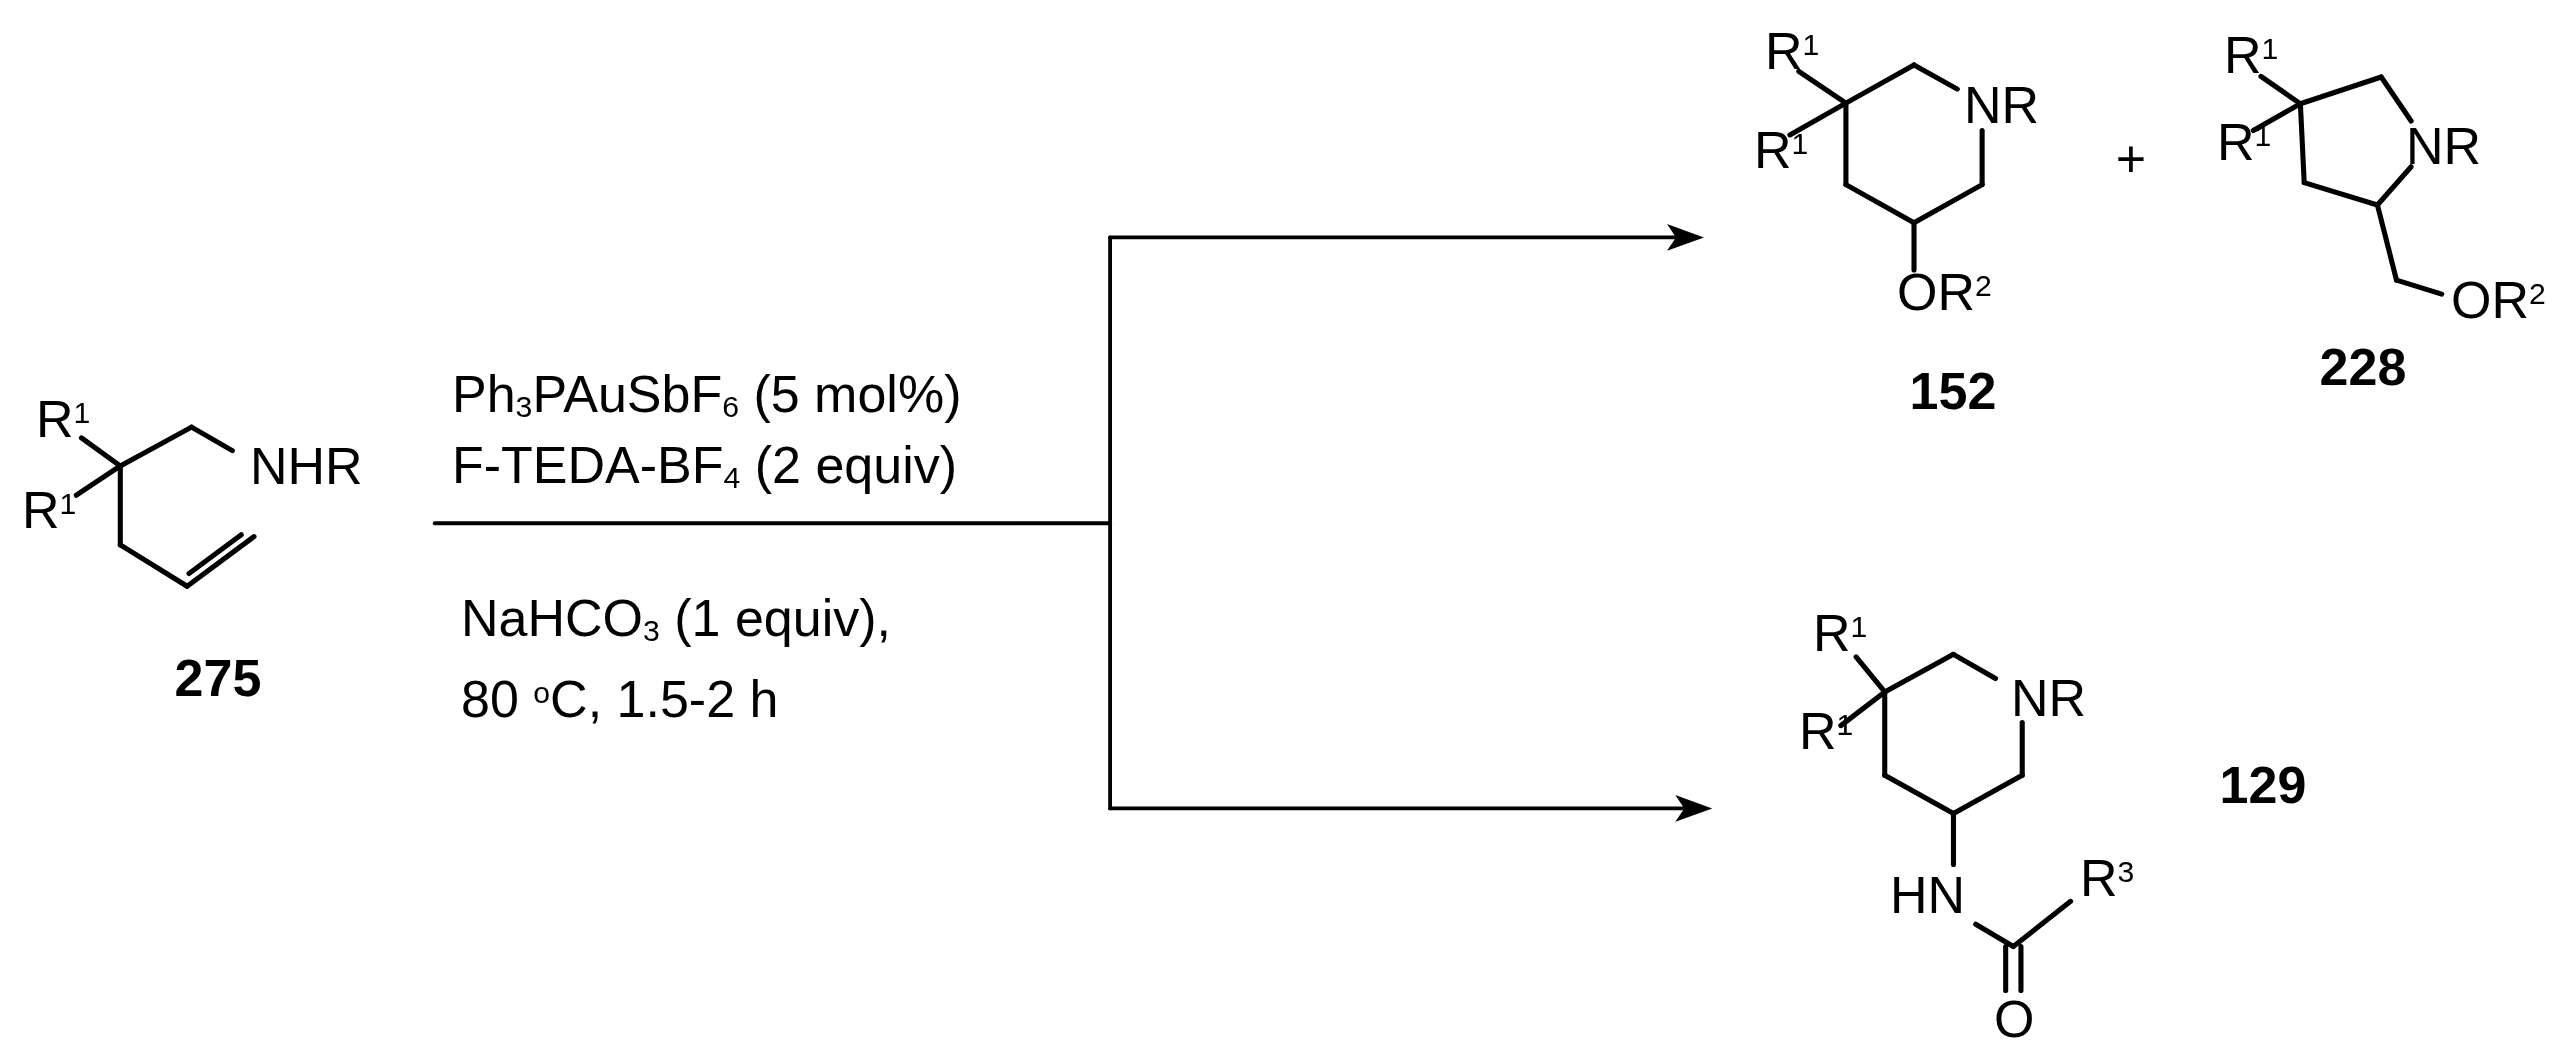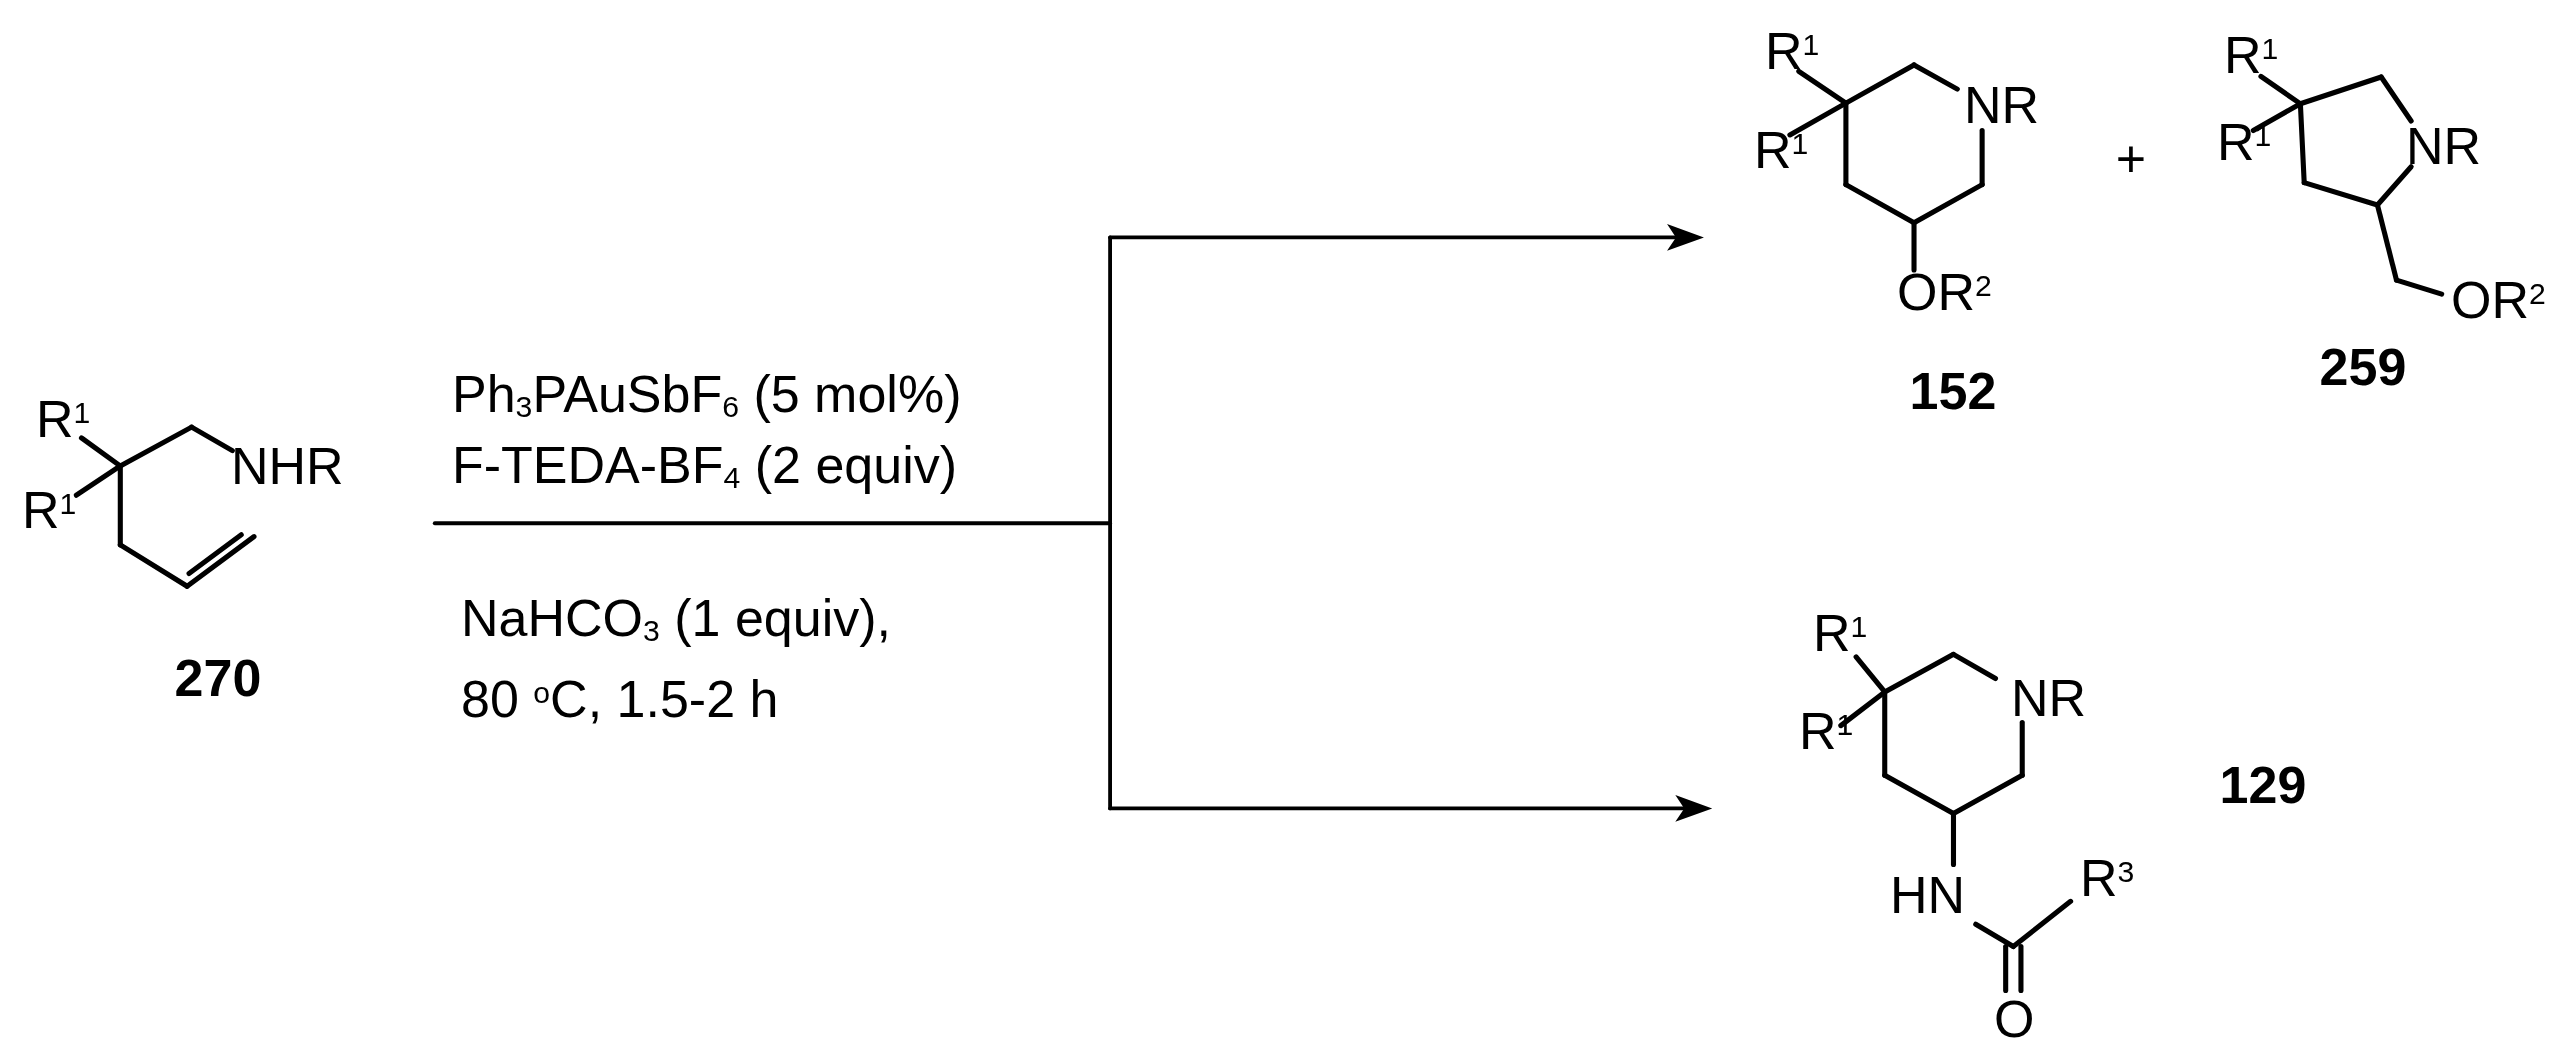--- a/index.html
+++ b/index.html
@@ -81,42 +81,42 @@
       <line class="bond" x1="3069" y1="1278" x2="3069" y2="1358"></line>
       <line class="bond" x1="3104" y1="1452" x2="3163" y2="1487"></line>
       <line class="bond" x1="3163" y1="1487" x2="3253" y2="1416"></line>
       <line class="bond" x1="3151" y1="1487" x2="3151" y2="1556"></line>
       <line class="bond" x1="3175" y1="1487" x2="3175" y2="1556"></line>
     </g>
   </svg>
 
   <div class="t" style="left:36px;top:393px">R<sup>1</sup></div>
   <div class="t" style="left:22px;top:484px">R<sup>1</sup></div>
-  <div class="t" style="left:231px;top:440px">NHR</div>
-  <div class="t c b" style="left:218px;top:652px">270</div>
+  <div class="t" style="left:250px;top:440px">NHR</div>
+  <div class="t c b" style="left:218px;top:652px">275</div>
 
   <div class="t" style="left:452px;top:368px">Ph<sub>3</sub>PAuSbF<sub>6</sub> (5 mol%)</div>
   <div class="t" style="left:452px;top:439px">F-TEDA-BF<sub>4</sub> (2 equiv)</div>
   <div class="t" style="left:461px;top:592px">NaHCO<sub>3</sub> (1 equiv),</div>
   <div class="t" style="left:461px;top:673px">80 <sup>o</sup>C, 1.5-2 h</div>
 
 
   <div class="t" style="left:1765px;top:25px">R<sup>1</sup></div>
   <div class="t" style="left:1754px;top:124px">R<sup>1</sup></div>
   <div class="t" style="left:1964px;top:79px">NR</div>
   <div class="t" style="left:1897px;top:266px">OR<sup>2</sup></div>
   <div class="t c b" style="left:1953px;top:365px">152</div>
 
   <div class="t plus" style="left:2131px;top:159px">+</div>
 
   <div class="t" style="left:2224px;top:29px">R<sup>1</sup></div>
   <div class="t" style="left:2217px;top:116px">R<sup>1</sup></div>
   <div class="t" style="left:2406px;top:120px">NR</div>
   <div class="t" style="left:2451px;top:274px">OR<sup>2</sup></div>
-  <div class="t c b" style="left:2363px;top:341px">259</div>
+  <div class="t c b" style="left:2363px;top:341px">228</div>
 
   <div class="t" style="left:1813px;top:607px">R<sup>1</sup></div>
   <div class="t" style="left:1799px;top:705px">R<sup>1</sup></div>
   <div class="t" style="left:2011px;top:672px">NR</div>
   <div class="t" style="left:1890px;top:869px">HN</div>
   <div class="t" style="left:2080px;top:852px">R<sup>3</sup></div>
   <div class="t" style="left:1994px;top:993px">O</div>
   <div class="t c b" style="left:2263px;top:759px">129</div>
 
 </div>

